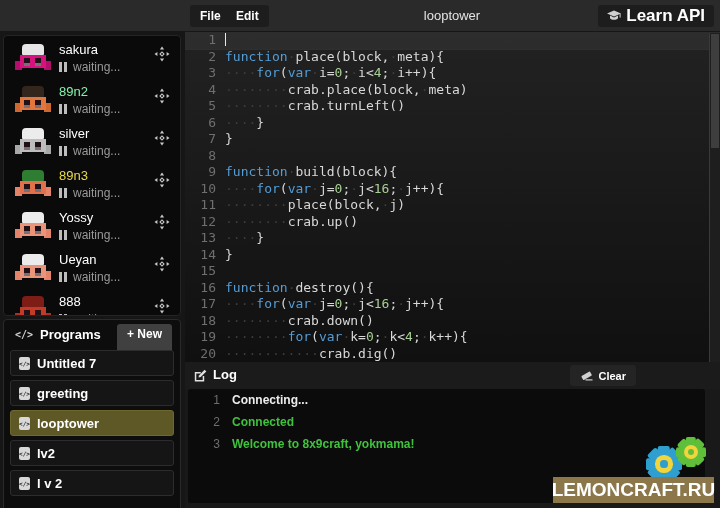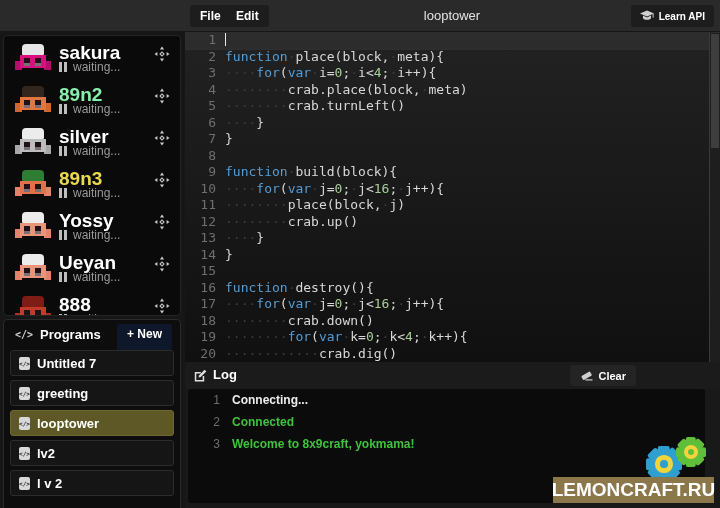--- a/index.html
+++ b/index.html
@@ -16,50 +16,50 @@
   .crab .cbody{position:absolute;left:2px;top:4px;width:13px;height:8px;border-radius:2px;background:#b7402e;}
   .crab .ceye{position:absolute;top:6px;width:2px;height:3px;background:#f4c23c;}
   .crab .ceye.l{left:5px}.crab .ceye.r{left:10px}
   .logo-text{font-family:"DejaVu Sans Mono",monospace;font-weight:bold;font-size:17px;letter-spacing:-1px;}
   .logo-8x9{color:#3e86c0;} .logo-craft{color:#55a53f;}
   .menu-btn{position:absolute;top:5px;height:22px;line-height:22px;padding:0 10px;border-radius:3px;
             background:#1d1d1d;color:#fff;font-size:12px;font-weight:bold;cursor:pointer;}
   .top-title{position:absolute;left:452px;top:8px;transform:translateX(-50%);
              color:#e3e3e3;font-size:13px;}
   .learn-btn{position:absolute;right:6px;top:5px;height:22px;display:flex;align-items:center;gap:5px;
-             padding:0 9px;border-radius:3px;background:#1d1d1d;color:#fff;font-size:10px;font-weight:bold;cursor:pointer;}
+             padding:0 9px;border-radius:3px;background:#1d1d1d;color:#fff;font-size:17px;font-weight:bold;cursor:pointer;}
 
   
   .sidebar{position:absolute;left:0;top:32px;width:185px;height:476px;background:#161616;}
   .player-panel{position:absolute;left:3px;top:3px;width:178px;height:281px;background:#0a0a0a;
                 border:1px solid #242424;border-radius:4px;box-sizing:border-box;overflow:hidden;}
   .player-row{position:relative;height:42px;cursor:pointer;}
   .avatar{position:absolute;left:11px;top:7px;width:36px;height:30px;}
   .avatar .arm{position:absolute;bottom:3px;width:7px;height:9px;}
   .avatar .arm.l{left:0}.avatar .arm.r{right:0}
   .avatar .hat{position:absolute;top:1px;left:7px;width:22px;height:11px;border-radius:4px 4px 1px 1px;}
   .avatar .bod{position:absolute;top:12px;left:5px;width:26px;height:13px;}
   .avatar .eye{position:absolute;top:15px;width:6px;height:8px;background:#201018;
                box-shadow:inset 0 -3px 0 rgba(255,255,255,.40);}
   .avatar .eye.l{left:9px}.avatar .eye.r{left:20px}
-  .player-name{position:absolute;left:55px;top:6px;font-size:19px;font-weight:bold;color:#fff;}
+  .player-name{position:absolute;left:55px;top:6px;font-size:13px;font-weight:normal;color:#fff;}
   .player-status{position:absolute;left:55px;top:24px;display:flex;align-items:center;gap:6px;
                  color:#9a9a9a;font-size:12px;}
   .pause-icon{display:inline-flex;gap:2px;}
   .pause-icon i{display:block;width:3px;height:10px;background:#bdbdbd;}
   .move-icon{position:absolute;right:10px;top:10px;width:16px;height:16px;cursor:pointer;}
 
   .programs-panel{position:absolute;left:3px;top:287px;width:178px;height:220px;background:#0d0d0d;
                   border:1px solid #2a2a2a;border-radius:4px 4px 0 0;box-sizing:border-box;}
   .programs-header{position:relative;height:30px;}
   .code-glyph{position:absolute;left:11px;top:9px;font-family:"DejaVu Sans Mono",monospace;
               font-size:10px;font-weight:bold;color:#cfcfcf;}
   .programs-title{position:absolute;left:36px;top:7px;font-size:13px;font-weight:bold;color:#fff;}
   .new-btn{position:absolute;right:8px;top:4px;height:36px;line-height:21px;padding:0 10px;border-radius:3px;
-           background:#0f172a;color:#fff;font-size:12px;font-weight:bold;cursor:pointer;}
+           background:#404040;color:#fff;font-size:12px;font-weight:bold;cursor:pointer;}
   .program-row{position:relative;margin:0 6px 4px 6px;height:24px;background:#151515;
                border:1px solid #2c2c2c;border-radius:3px;cursor:pointer;display:flex;align-items:center;}
   .program-row.selected{background:#5e5827;border-color:#6e672f;}
   .file-icon{width:11px;height:13px;margin:0 7px 0 8px;background:#d8d8d8;border-radius:2px;
              display:flex;align-items:center;justify-content:center;
              font-family:"DejaVu Sans Mono",monospace;font-size:6px;font-weight:bold;color:#222;}
   .program-label{font-size:13px;font-weight:bold;color:#fff;}
 
   
   .editor{position:absolute;left:185px;top:32px;width:535px;height:330px;

